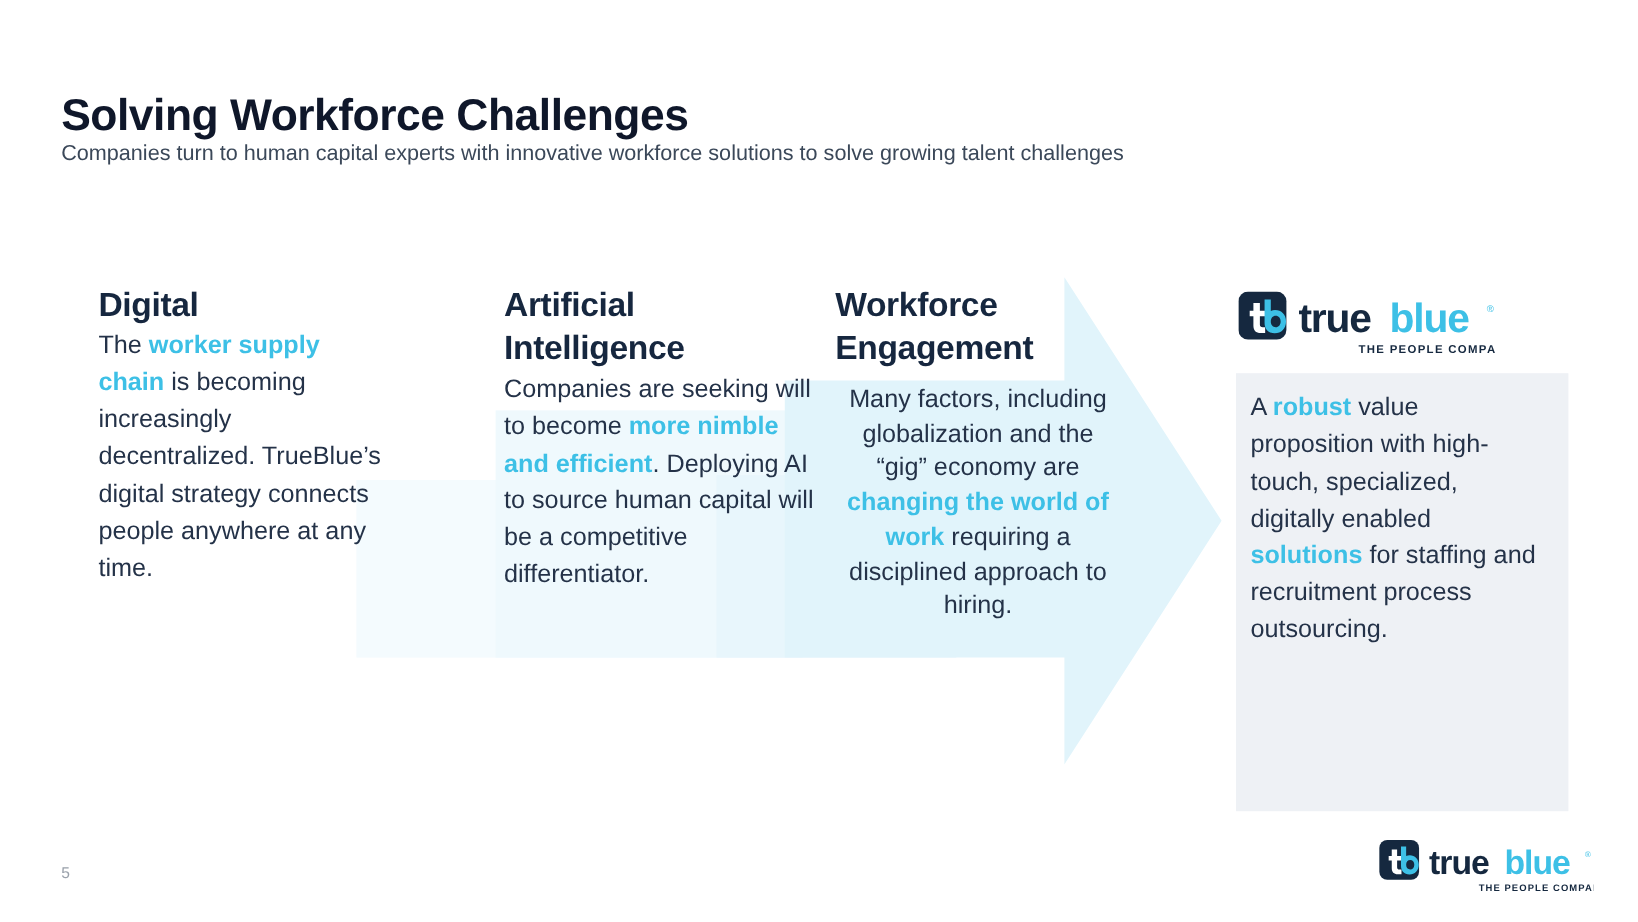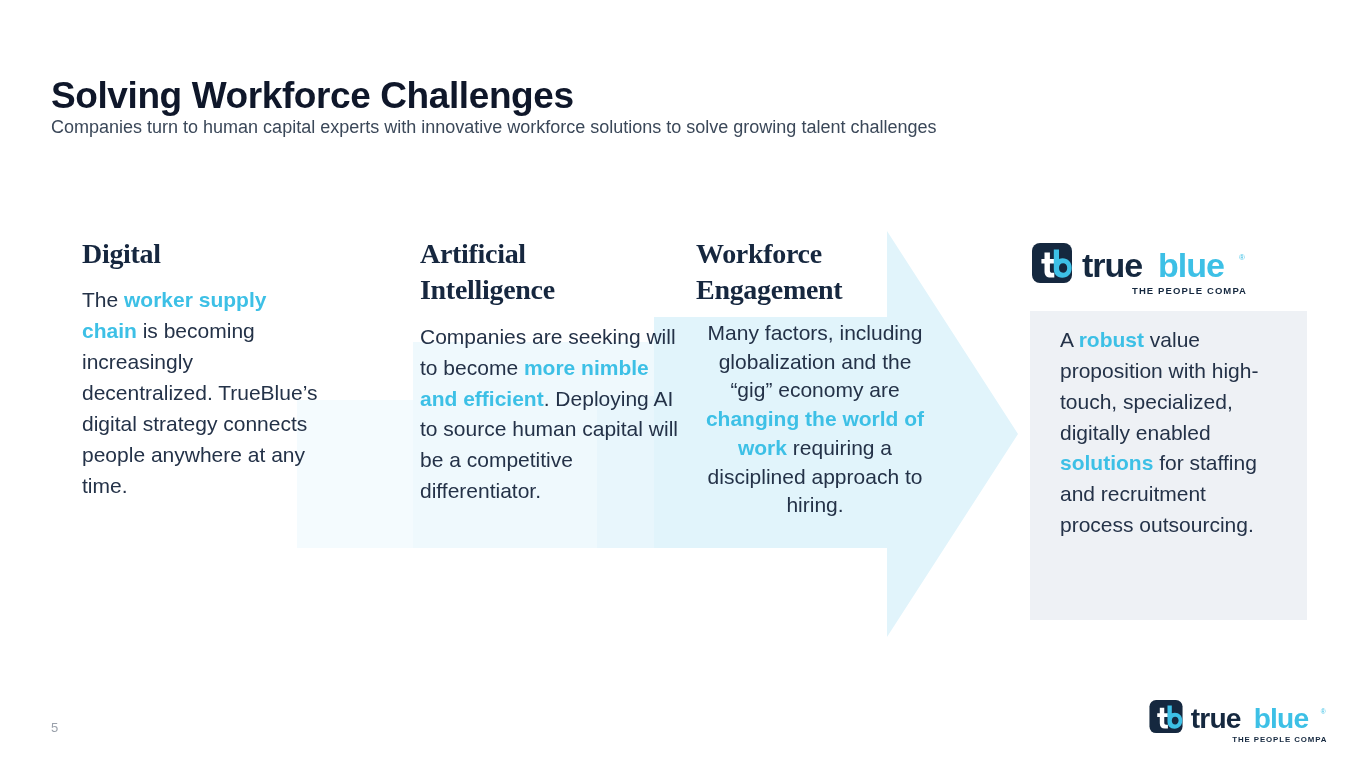--- a/index.html
+++ b/index.html
@@ -61,48 +61,47 @@
     position: absolute;
     top: 236px;
   }
   .col-head {
     font-size: 28px;
     font-weight: bold;
     color: #16273f;
     line-height: 1.3;
     letter-spacing: -0.3px;
     margin: 0;
-    font-family: Liberation Serif, serif;
   }
   .col-body {
-    margin-top: 13px;
+    margin-top: 1px;
     font-size: 21px;
     line-height: 1.47;
     color: #243248;
   }
   .col-body b, .hl {
     color: #3dc0e6;
     font-weight: bold;
   }
 
   #col-1 { left: 82px;  width: 240px; }
   #col-2 { left: 420px; width: 262px; }
   #col-3 { left: 696px; width: 238px; }
   #col-3 .col-body { margin-top: 10px; line-height: 1.37; text-align: center; }
 
   
   .valueprop {
     position: absolute;
     left: 1030px;
     top: 311px;
     width: 277px;
-    height: 309px;
+    height: 365px;
     background: #eef1f5;
     box-sizing: border-box;
-    padding: 14px 26px 0 30px;
+    padding: 14px 26px 0 12px;
   }
   .valueprop-text {
     font-size: 21px;
     line-height: 1.47;
     color: #243248;
   }
 
   
   .logo {
     position: absolute;

